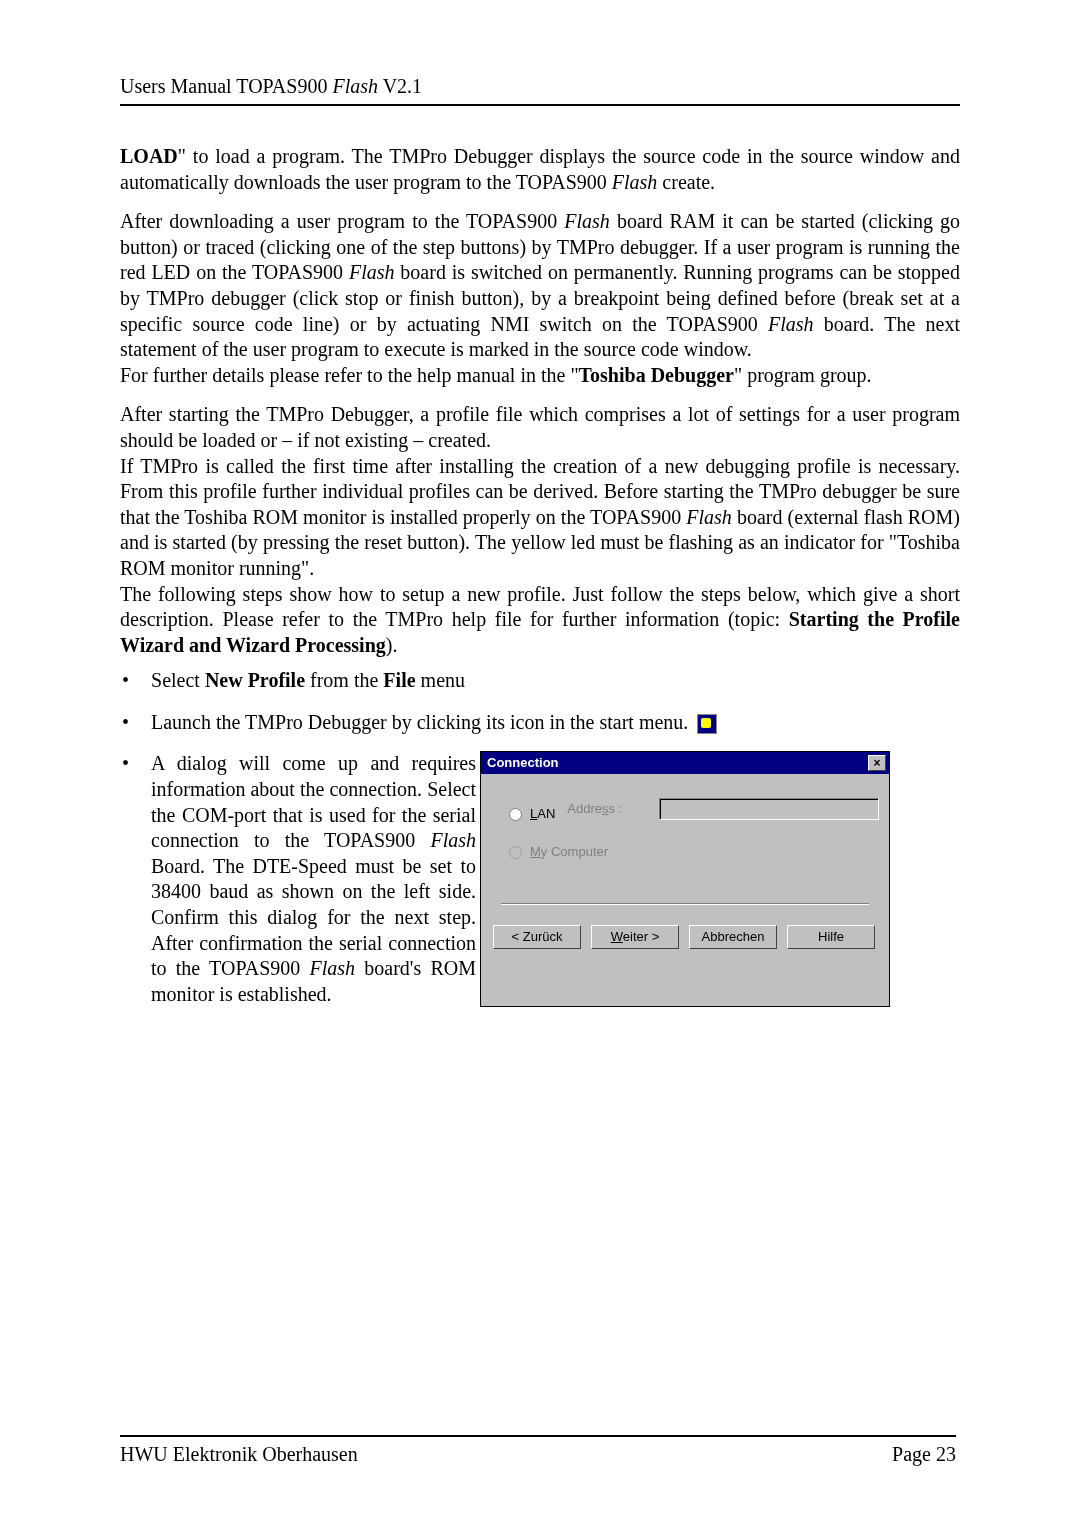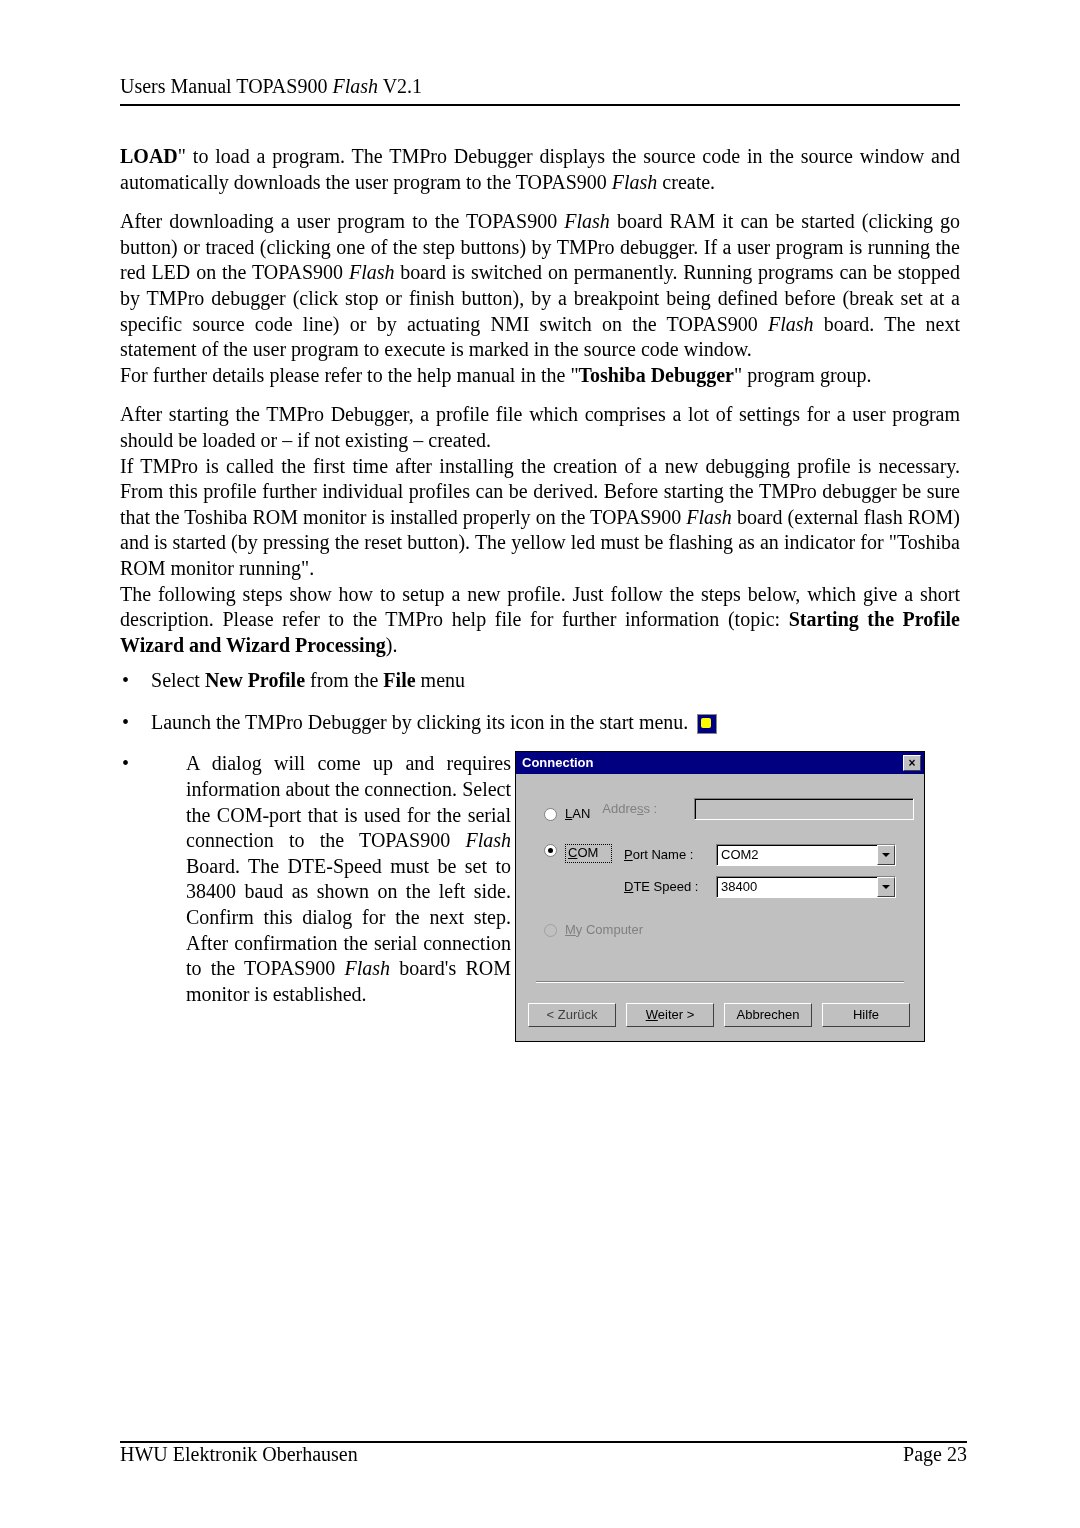--- a/index.html
+++ b/index.html
@@ -54,21 +54,21 @@
       margin-left: 4px;
     }
     .debugger-icon::after {
       content: "";
       position: absolute;
       width: 10px; height: 10px;
       background: #ffff00;
       left: 3px; top: 3px;
       border-radius: 2px;
     }
-    .two-col { display: flex; gap: 4px; justify-content: center; }
+    .two-col { display: flex; gap: 4px; }
     .two-col .left-col { flex: 0 0 325px; text-align: justify; font-size: 20px; line-height: 1.28; }
 
     
     .dialog {
       width: 410px;
       border: 1px solid #000;
       background: #c0c0c0;
       font-family: 'MS Sans Serif', Arial, sans-serif;
       font-size: 13px;
       color: #000;
@@ -179,28 +179,29 @@
     .win-btn {
       width: 88px; height: 24px;
       background: #c0c0c0;
       border-top: 1px solid #fff;
       border-left: 1px solid #fff;
       border-right: 1px solid #404040;
       border-bottom: 1px solid #404040;
       font-family: inherit; font-size: 13px;
       text-align: center; line-height: 22px;
     }
-    .win-btn.disabled { color: #404040; }
+    .win-btn.disabled { color: #000000; }
     .win-btn .ul { text-decoration: underline; }
 
     .footer {
       position: absolute;
       bottom: 62px;
-      left: 120px; right: 113px;
+      left: 120px; right: 124px;
       border-top: 2px solid #000;
+      padding-top: 6px;
       display: flex;
       justify-content: space-between;
       font-size: 20px;
     }
 
     b { font-weight: bold; }
     i { font-style: italic; }
   </style>
 </head>
 <body>
@@ -263,40 +264,20 @@
               <div class="radio"></div>
               <div class="radio-label"><span style="text-decoration:underline;">L</span>AN</div>
               <div class="field-group">
                 <div class="field-row">
                   <div class="field-label disabled">Addre<span class="ul">s</span>s :</div>
                   <div class="win-input disabled addr-input"></div>
                 </div>
               </div>
             </div>
 
-            <div class="radio-row" style="align-items:flex-start;">
-              <div class="radio selected"></div>
-              <div class="radio-label" style="border:1px dotted #000;padding:0 2px;"><span style="text-decoration:underline;">C</span>OM</div>
-              <div class="field-group">
-                <div class="field-row">
-                  <div class="field-label"><span class="ul">P</span>ort Name :</div>
-                  <div class="win-combo com-combo">
-                    <div class="combo-val">COM2</div>
-                    <div class="combo-btn"></div>
-                  </div>
-                </div>
-                <div class="field-row">
-                  <div class="field-label"><span class="ul">D</span>TE Speed :</div>
-                  <div class="win-combo com-combo">
-                    <div class="combo-val">38400</div>
-                    <div class="combo-btn"></div>
-                  </div>
-                </div>
-              </div>
-            </div>
 
             <div class="radio-row">
               <div class="radio disabled"></div>
               <div class="radio-label disabled" style="width:auto;"><span style="text-decoration:underline;">M</span>y Computer</div>
             </div>
 
             <div class="dialog-sep"></div>
           </div>
           <div class="dialog-buttons">
             <div class="win-btn disabled">&lt; Zurück</div>

